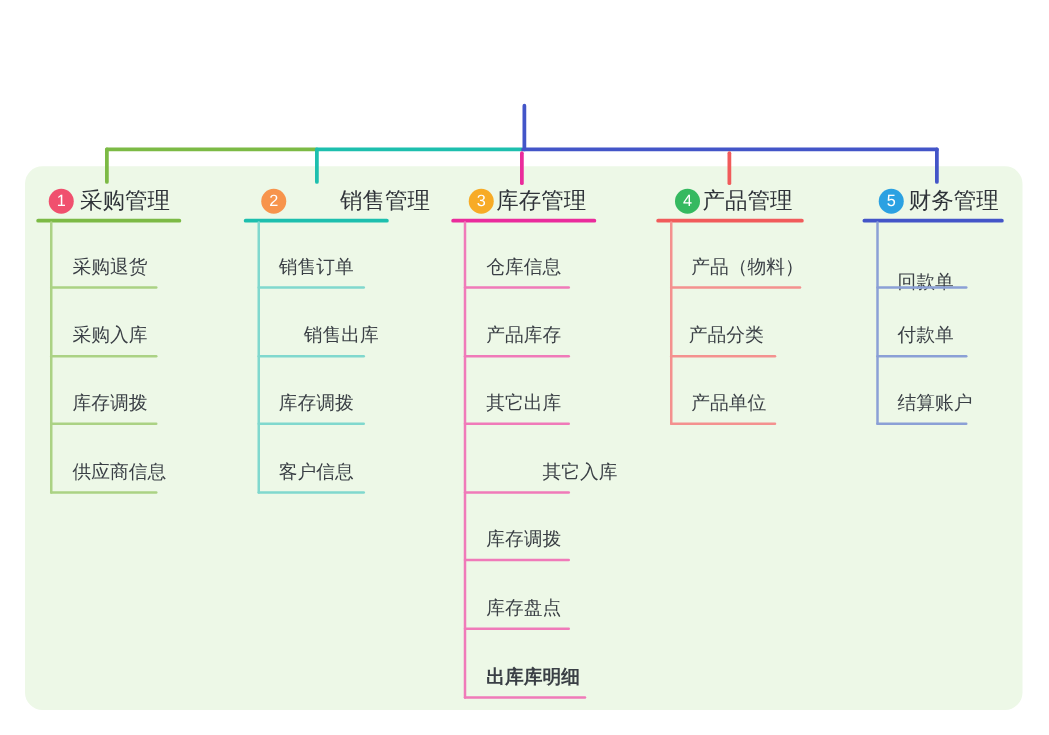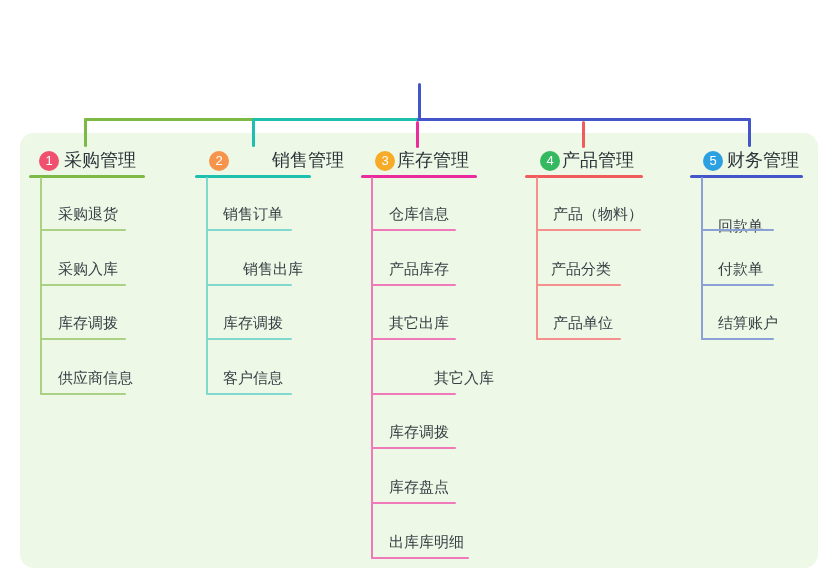--- a/index.html
+++ b/index.html
@@ -75,21 +75,21 @@
         <div class="child" style="left: 389px; top: 259px;">产品库存</div>
         <div class="line" style="left: 371px; top: 284px; width: 85px; height: 2px; background: rgb(240, 122, 185);"></div>
         <div class="child" style="left: 389px; top: 313px;">其它出库</div>
         <div class="line" style="left: 371px; top: 338px; width: 85px; height: 2px; background: rgb(240, 122, 185);"></div>
         <div class="child" style="left: 389px; top: 368px; margin-left: 45px;">其它入库</div>
         <div class="line" style="left: 371px; top: 393px; width: 85px; height: 2px; background: rgb(240, 122, 185);"></div>
         <div class="child" style="left: 389px; top: 422px;">库存调拨</div>
         <div class="line" style="left: 371px; top: 447px; width: 85px; height: 2px; background: rgb(240, 122, 185);"></div>
         <div class="child" style="left: 389px; top: 477px;">库存盘点</div>
         <div class="line" style="left: 371px; top: 502px; width: 85px; height: 2px; background: rgb(240, 122, 185);"></div>
-        <div class="child" style="left: 389px; top: 532px;">出库库明细</div>
+        <div class="child" style="left: 389px; top: 532px; font-weight: bold;">出库库明细</div>
         <div class="line" style="left: 371px; top: 557px; width: 98px; height: 2px; background: rgb(240, 122, 185);"></div>
       </div>
       <div>
         <span class="badge" style="left: 540px; top: 151px; background: rgb(53, 185, 96);">4</span>
         <div class="btitle" style="left: 562px; top: 149px;">产品管理</div>
         <div class="line" style="left: 525px; top: 175px; width: 118px; height: 3px; background: rgb(241, 91, 91);"></div>
         <div class="line" style="left: 536px; top: 177px; width: 2px; height: 163px; background: rgb(244, 145, 143);"></div>
         <div class="child" style="left: 553px; top: 204px;">产品（物料）</div>
         <div class="line" style="left: 536px; top: 229px; width: 105px; height: 2px; background: rgb(244, 145, 143);"></div>
         <div class="child" style="left: 551px; top: 259px;">产品分类</div>

